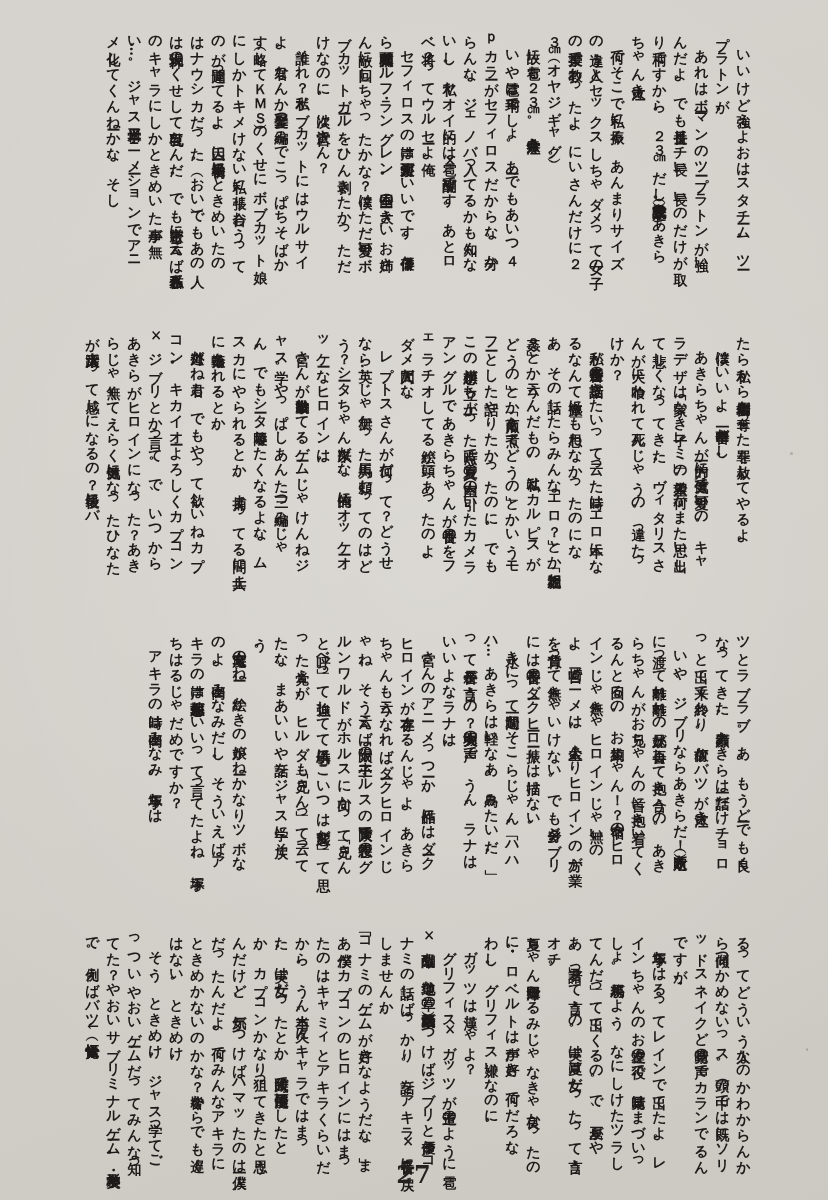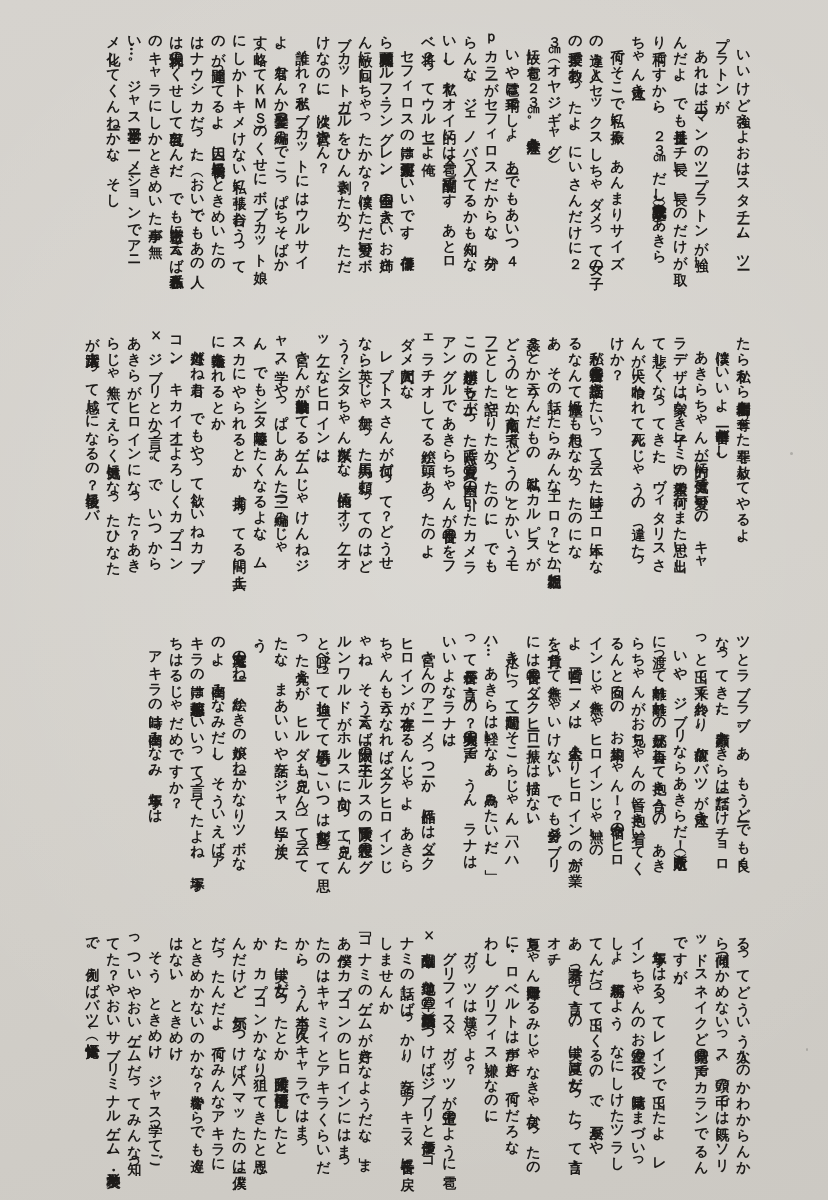--- a/index.html
+++ b/index.html
@@ -94,16 +94,17 @@
     </div>
   <div class="band band-4">
       <p>るってどういう人なのかわからんから傾向つかめないっス。頭の中では既にソリッドスネイクど見晴の声でカランでるんですが・・・。</p>
       <p>　手塚ちはるってレインで出てたよ。レインちゃんのお友達の役で。見晴はまづいっしょ。将馬が「よう、なにしけたツラしてんだ」って出てくるの。で、夏が「やあ、諸君」って言うの。実は夏は女だったって言うオチ。</p>
       <p>夏ちゃん津野田なるみじゃなきゃ良かったのに・・・。ロベルトは声が好き。何でだろな、わし。グリフィス嫌いなのに。</p>
       <p>　ガッツは漢じゃよ？</p>
       <p>　グリフィス×ガッツが王道のように雹×醍醐も・・・（↑地道な草の根活動）気がつけばジブリと声優とコナミの話しばっかり。話をアキラ×番長に戻しませんか。</p>
       <p>「コナミのゲームが好きなようだな。」まあ僕がカプコンのヒロインにはまったのはキャミィとアキラくらいだから。うん本当、久々にキャラではまった。実は女だったとか、時限式で使用可能にしたとか、カプコンかなり狙ってきたと思うんだけど、気がつけばハマッたのは僕一人だったんだよ。何でみんなアキラにときめかないのかな？皆今からでも遅くはない。ときめけ。</p>
       <p>　そう、ときめけ。ジャス学ってごっついやおいゲームだってみんな知ってた？やおいサブリミナルゲーム。学校・美形で。例えばバツ↓覚悟（覚悟</p>
     </div>
+  <div class="page-number">27</div>
   <div class="speckle sp1"></div>
   <div class="speckle sp2"></div>
   <div class="speckle sp3"></div>
 </div>
 
 </body></html>

